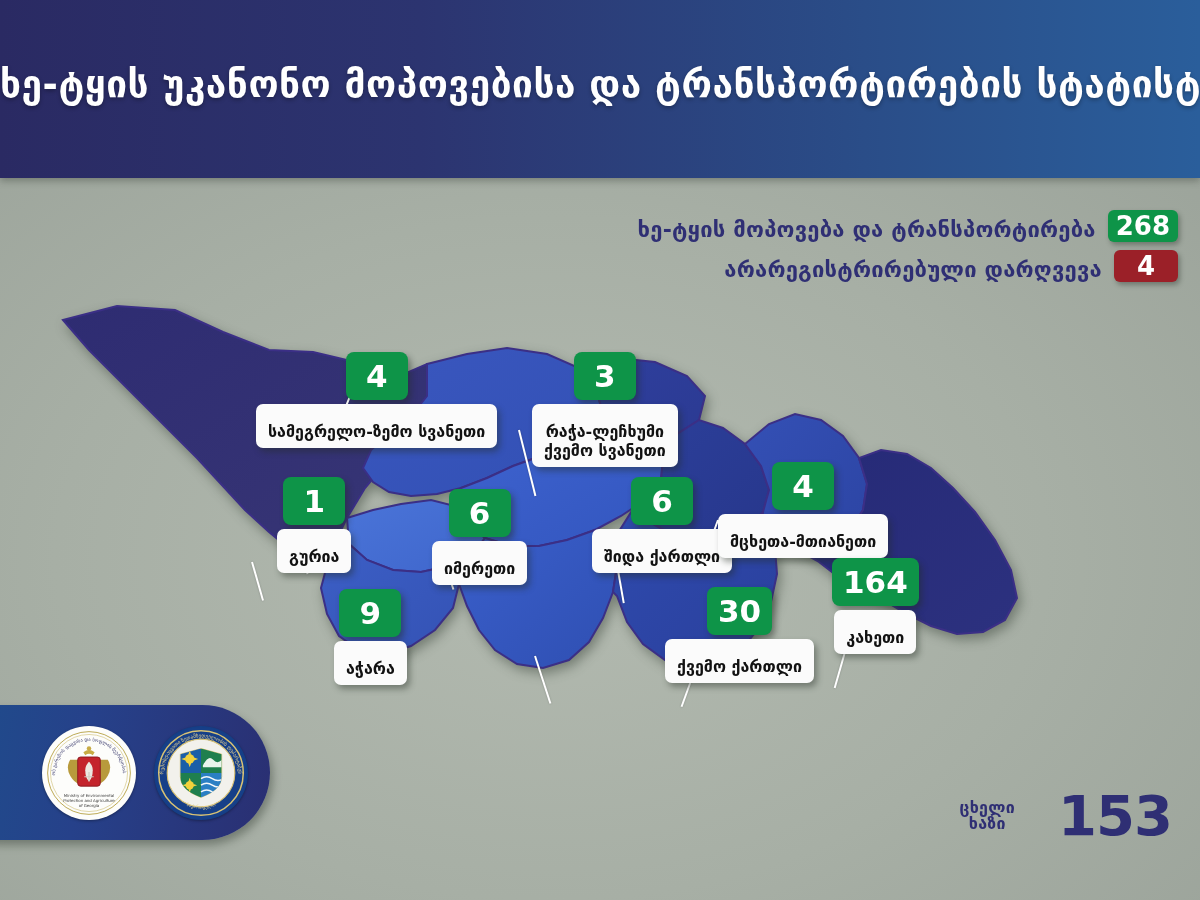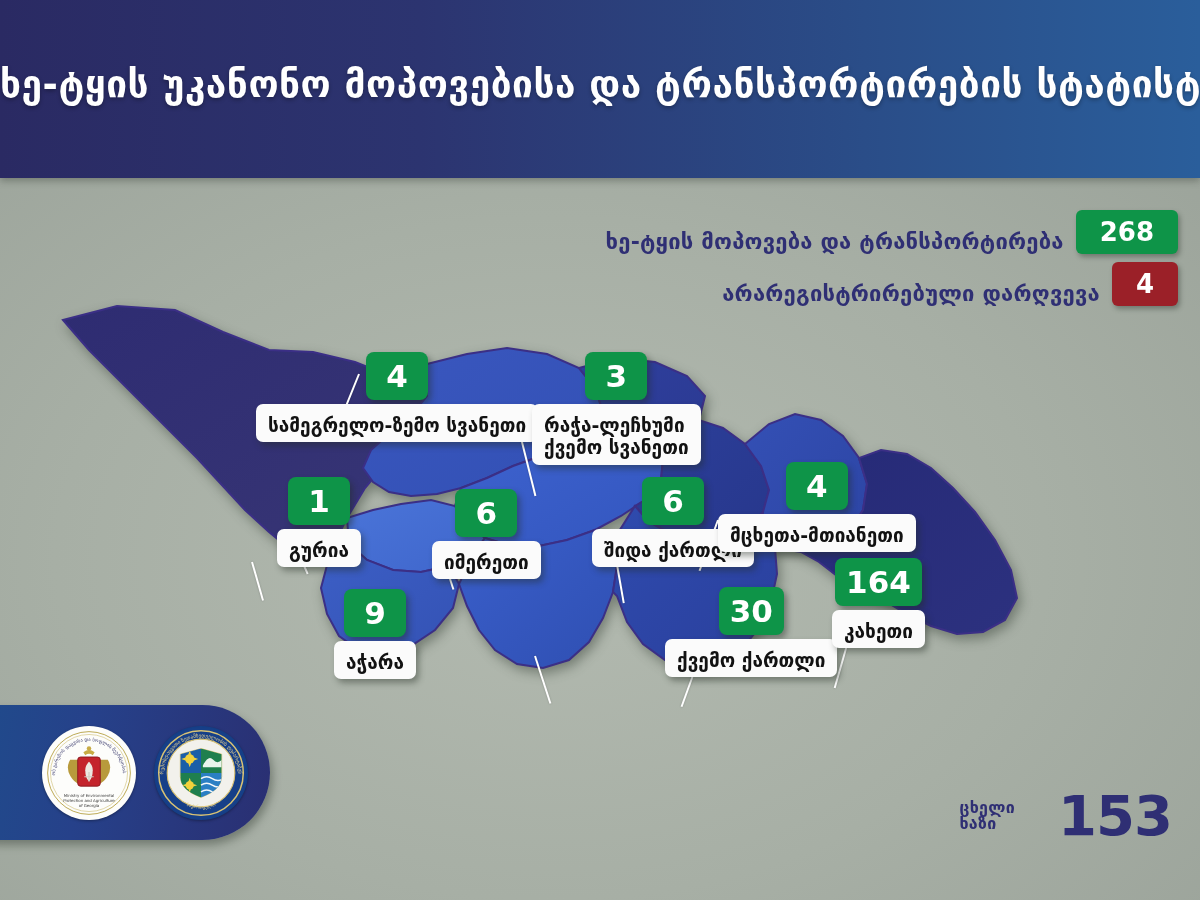--- a/index.html
+++ b/index.html
@@ -23,63 +23,63 @@
   
   .date-label{position:absolute;left:46px;top:219px;color:#2f2f74;
     font-size:30px;font-weight:bold;letter-spacing:.5px;}
 
   
   .legend{position:absolute;right:22px;top:210px;
     display:flex;flex-direction:column;align-items:flex-end;gap:8px;}
   .legend-row{display:flex;align-items:flex-end;justify-content:flex-end;gap:12px;}
   .legend-text{color:#2f2f74;font-size:22px;font-weight:bold;white-space:nowrap;
     letter-spacing:.2px;}
-  .legend-badge{min-width:64px;height:44px;border-radius:6px;display:flex;
+  .legend-badge{min-width:64px;height:32px;border-radius:6px;display:flex;
     align-items:center;justify-content:center;color:#fff;font-size:26px;
-    font-weight:bold;box-shadow:2px 3px 5px rgba(40,50,40,.40);padding:0 24px;
+    font-weight:bold;box-shadow:2px 3px 5px rgba(40,50,40,.40);padding:0 8px;
     box-sizing:border-box;}
   .lb-green{background:#0e9448;}
   .lb-navy{background:#2a2a7c;}
   .lb-red{background:#9b2028;}
 
   
   .map-wrap{position:absolute;left:55px;top:288px;width:1010px;height:470px;}
   .map-svg{position:absolute;left:0;top:0;width:1010px;height:470px;
     filter:drop-shadow(3px 5px 6px rgba(45,55,45,.45));}
 
   
   .callout{position:absolute;display:flex;flex-direction:column;align-items:center;}
   .count-badge{background:#0e9448;color:#fff;font-size:31px;font-weight:bold;
     border-radius:8px;min-width:62px;height:48px;display:flex;align-items:center;
     justify-content:center;padding:0 11px;box-sizing:border-box;
     box-shadow:3px 4px 6px rgba(35,45,35,.45);line-height:1;}
-  .name-plate{background:#fbfbfb;color:#121212;font-size:19px;font-weight:bold;
-    border-radius:7px;padding:10px 12px 6px;margin-top:4px;white-space:nowrap;
-    box-shadow:3px 4px 6px rgba(35,45,35,.42);text-align:left;line-height:1.18;}
+  .name-plate{background:#fbfbfb;color:#121212;font-size:16px;font-weight:bold;
+    border-radius:7px;padding:19px 12px 6px;margin-top:4px;white-space:nowrap;
+    box-shadow:3px 4px 6px rgba(35,45,35,.42);text-align:center;line-height:1.18;}
   .name-plate.two-line{white-space:normal;}
 
   .leader{position:absolute;background:#ffffff;width:2px;
     transform-origin:top center;box-shadow:0 0 2px rgba(0,0,0,.25);}
 
   
   .logo-pill{position:absolute;left:-70px;top:705px;width:340px;height:135px;
     border-radius:68px;
     background:linear-gradient(100deg,#1d4f8c 0%,#26418a 45%,#2a2f72 100%);
     box-shadow:3px 5px 8px rgba(40,50,40,.40);
     display:flex;align-items:center;justify-content:flex-end;padding-right:22px;
     box-sizing:border-box;gap:18px;}
   .seal{width:94px;height:94px;border-radius:50%;position:relative;flex:0 0 auto;}
   .seal-1{background:#fdfdfb;box-shadow:0 1px 3px rgba(0,0,0,.35);}
   .seal-2{background:#153f86;box-shadow:0 1px 3px rgba(0,0,0,.35);}
 
   
   .hotline{position:absolute;right:28px;bottom:58px;display:flex;align-items:center;
     gap:7px;color:#2f2f74;}
   .hotline-words{display:flex;flex-direction:column;font-size:16px;font-weight:bold;
-    line-height:1.04;text-align:left;letter-spacing:.3px;}
+    line-height:1.04;text-align:center;letter-spacing:.3px;}
   .hotline-num{font-size:56px;font-weight:bold;line-height:.92;letter-spacing:-1px;margin-left:36px;}
 </style>
 </head>
 <body>
 
 <div id="stage">
 
   <div class="header">
     <div class="header-title">ხე-ტყის უკანონო მოპოვებისა და ტრანსპორტირების სტატისტიკა</div>
   </div>

